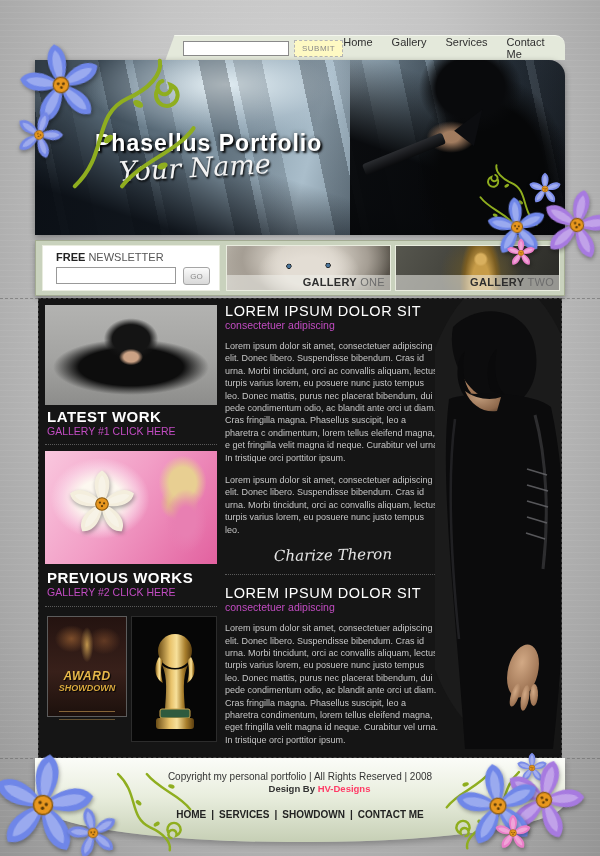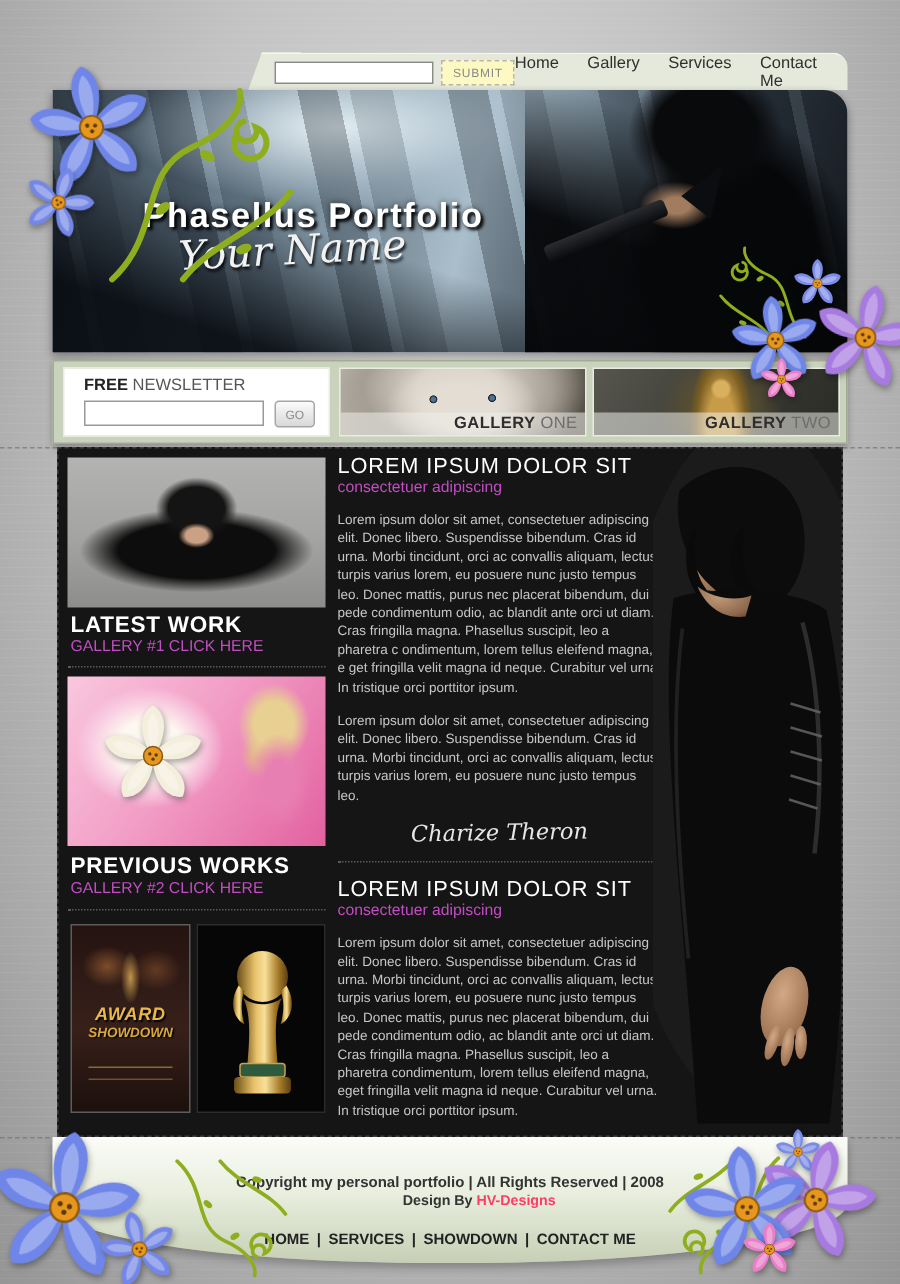--- a/index.html
+++ b/index.html
@@ -94,21 +94,21 @@
       linear-gradient(180deg, #b3b3b1 0%, #a3a3a1 55%, #8d8d8b 100%); }
   .work-title { position:absolute; left:8px; font-size:15px; font-weight:bold; color:#fff; letter-spacing:.5px; }
   .work-link { position:absolute; left:8px; font-size:10.5px; color:#c24cc2; cursor:pointer; text-decoration:none; }
   .thumb2 { position:absolute; left:6px; top:152px; width:172px; height:113px;
     background:
       radial-gradient(ellipse 26px 40px at 82% 62%, #e87fb2 35%, transparent 80%),
       radial-gradient(ellipse 30px 34px at 80% 28%, #e8cf92 45%, transparent 80%),
       radial-gradient(ellipse 24px 22px at 78% 46%, #e3b48e 45%, transparent 80%),
       radial-gradient(ellipse 55px 45px at 32% 42%, #fdf8f0 40%, rgba(252,230,240,.5) 70%, transparent 90%),
       linear-gradient(125deg, #f9c7de 0%, #f29ec6 45%, #e2619f 100%); }
-  .poster { position:absolute; left:8px; top:317px; width:80px; height:126px;
+  .poster { position:absolute; left:8px; top:317px; width:80px; height:101px;
     background:
       radial-gradient(ellipse 22px 18px at 30% 22%, rgba(190,120,60,.55), transparent 75%),
       radial-gradient(ellipse 22px 18px at 72% 24%, rgba(150,90,50,.5), transparent 75%),
       radial-gradient(ellipse 8px 22px at 50% 28%, rgba(230,180,90,.8), transparent 80%),
       linear-gradient(180deg, #241310 0%, #38201a 55%, #1c100c 100%);
     border:1px solid #5c5c5c; text-align:center; cursor:pointer; }
   .poster-title { margin-top:52px; font-size:12px; font-weight:bold; font-style:italic; color:#e7b84a;
     text-shadow:1px 1px 1px #000; letter-spacing:.5px; }
   .poster-sub { font-size:9px; font-weight:bold; font-style:italic; color:#d8a83e; text-shadow:1px 1px 1px #000; }
   .poster-lines { margin:18px auto 0; width:56px; height:9px;
@@ -124,21 +124,21 @@
     color:#e6e6e6; text-align:center; margin:4px 0 10px; transform:rotate(-1deg); }
   .dotsep { border-top:1px dotted #5a5a5a; margin:2px 0 10px; }
 
   .portrait { position:absolute; right:0; top:0; width:126px; height:458px; overflow:hidden; }
 
   
   .footer { position:absolute; left:35px; top:758px; width:530px; height:84px; text-align:center;
     background:linear-gradient(180deg, #fbfcf8 0%, #e9eede 45%, #c6cfb5 100%);
     border-bottom-left-radius:48% 40px; border-bottom-right-radius:48% 40px;
     box-shadow:0 3px 6px rgba(0,0,0,.25); }
-  .copyright { padding-top:25px; font-size:10px; font-weight:bold; color:#333; }
+  .copyright { padding-top:13px; font-size:10px; font-weight:normal; color:#333; }
   .designby { font-size:9.5px; font-weight:bold; color:#333; margin-top:1px;margin-left:39px; }
   .designby a { color:#ff3b66; text-decoration:none; cursor:pointer; }
   .bottom-nav { margin-top:15px; font-size:10px; font-weight:bold; color:#222; }
   .bottom-nav a { color:#222; text-decoration:none; cursor:pointer; }
   .bottom-nav .sep2 { margin:0 5px; }
 
   .flower { position:absolute; filter:drop-shadow(1px 2px 2px rgba(0,0,0,.35)); }
   .vine { position:absolute; }
   svg.defs { position:absolute; width:0; height:0; }
 </style>

